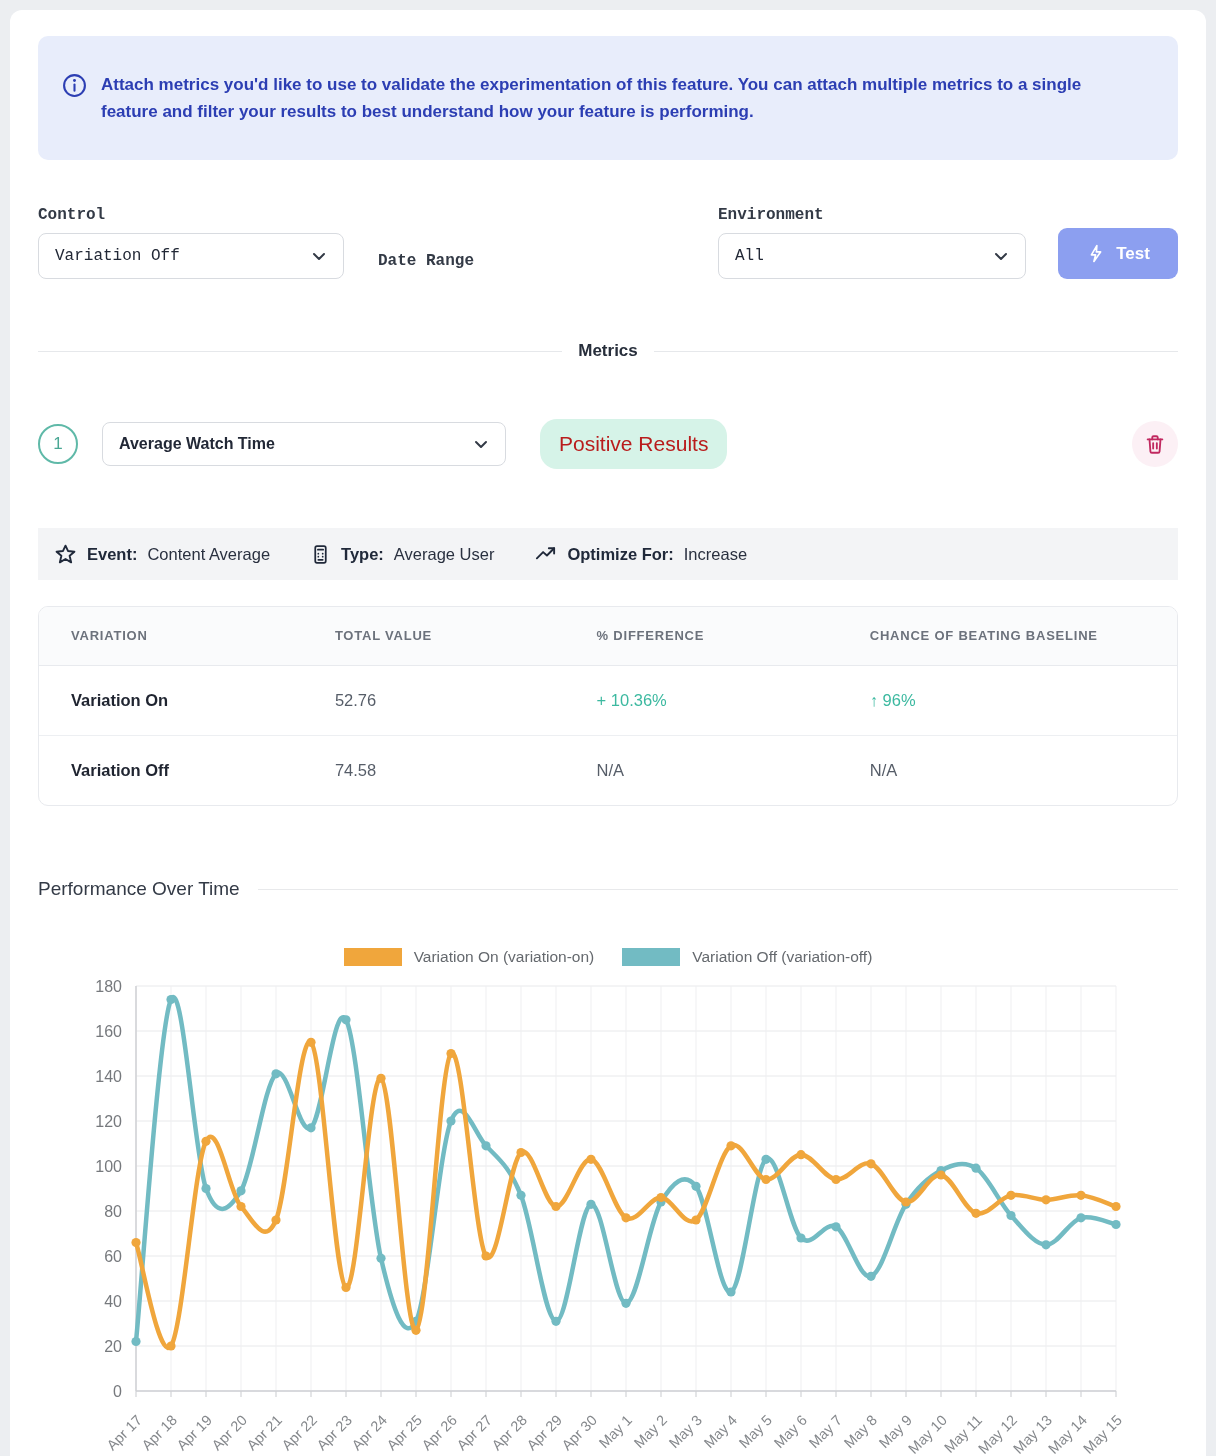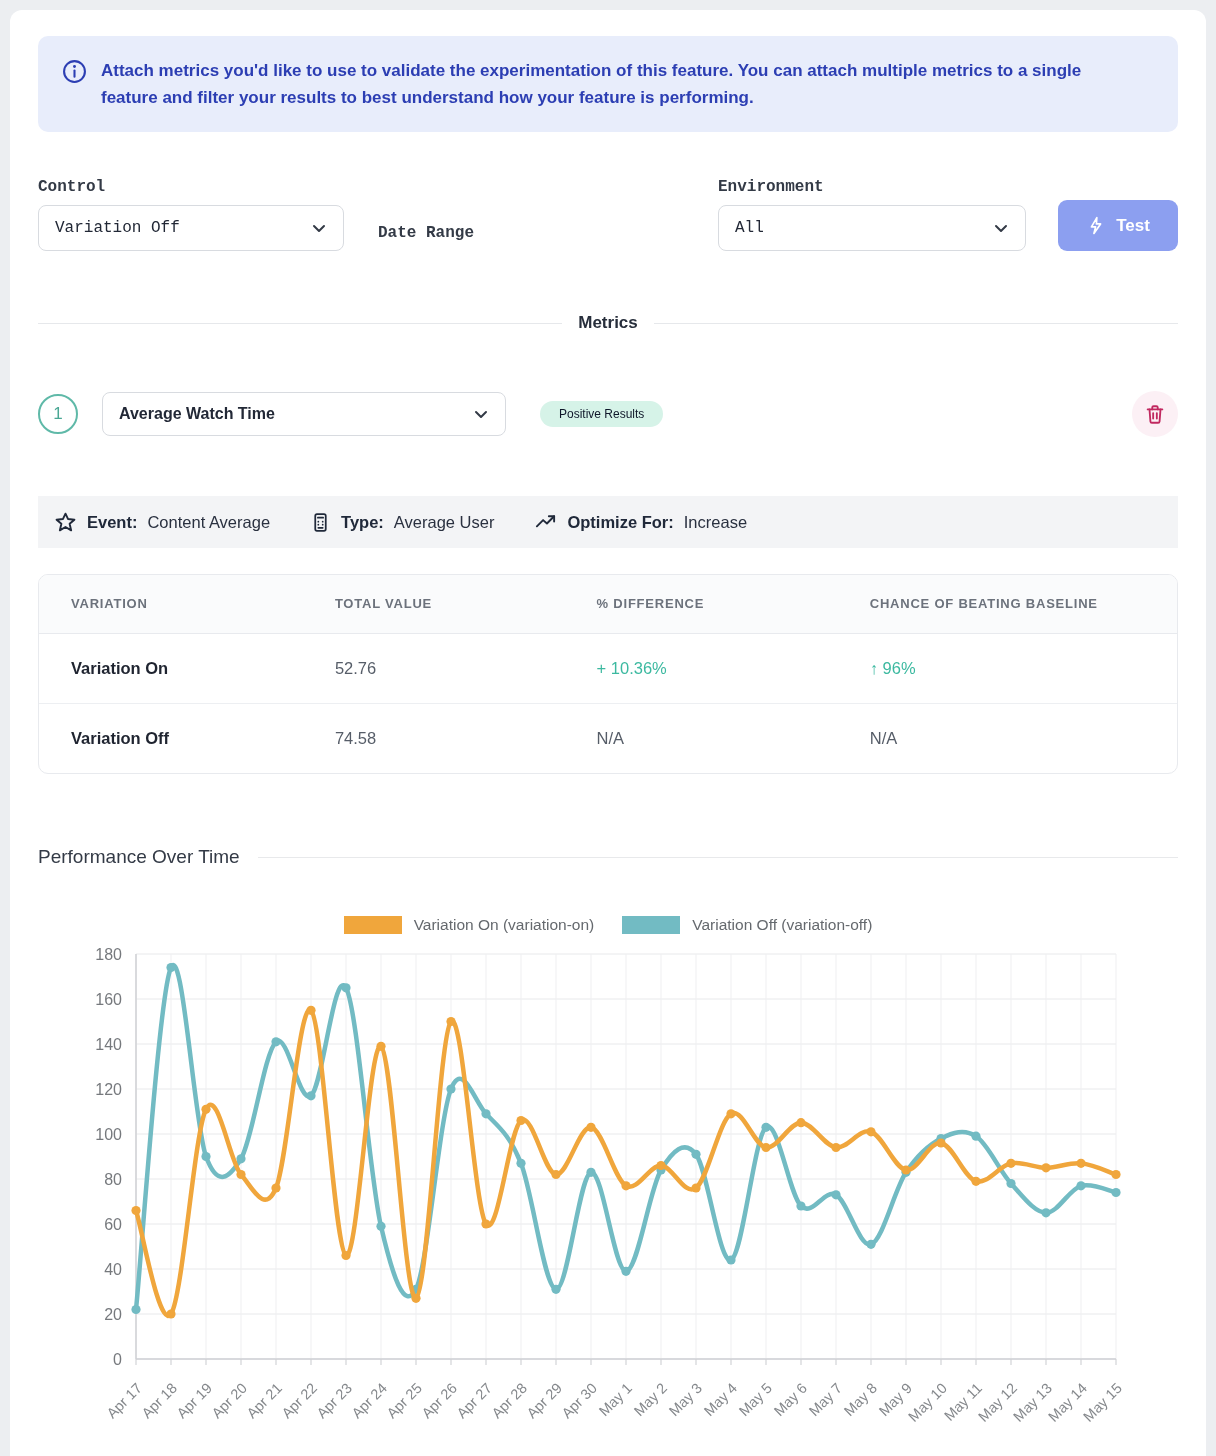--- a/index.html
+++ b/index.html
@@ -3,21 +3,21 @@
 <meta charset="utf-8">
 <style>
   * { box-sizing: border-box; margin: 0; padding: 0; }
   html,body { background:#eceef1; font-family:"Liberation Sans", sans-serif; }
   .card {
     width:1196px; margin:10px auto; background:#ffffff; border-radius:12px;
     padding:26px 28px 40px 28px; min-height:1436px;
   }
   
   .banner {
-    background:#e8edfb; border-radius:10px; padding:21px 24px;
+    background:#e8edfb; border-radius:10px; padding:35px 24px;
     display:flex; gap:14px; align-items:flex-start;
   }
   .banner svg { flex:0 0 auto; margin-top:2px; }
   .banner p { color:#2c3eb3; font-size:17px; line-height:27px; font-weight:700; max-width:1030px; }
   
   .filters { display:flex; margin-top:46px; align-items:flex-end; }
   .field { display:flex; flex-direction:column;font-family:Liberation Mono, monospace; }
   .field label { font-size:16px; font-weight:700; color:#333a46; margin-bottom:9px; }
   .control-box {
     height:46px; border:1px solid #d8dbe0; border-radius:8px; background:#fff;
@@ -41,22 +41,22 @@
   .divider-title h2 { font-size:17px; font-weight:700; color:#272e3b; }
   
   .metric-row { display:flex; align-items:center; margin-top:58px; }
   .num-circle {
     width:40px; height:40px; border-radius:50%; border:2px solid #5fb9a8;
     color:#49a794; font-size:17px; display:flex; align-items:center; justify-content:center;
     margin-right:24px; background:#fff;
   }
   .metric-select { width:404px; height:44px; font-weight:600; }
   .badge {
-    margin-left:34px; background:#d6f3e8; color:#0f172a; font-size:12px;
-    height:26px; display:flex; align-items:center; padding:0 19px; border-radius:17px;
+    margin-left:34px; background:#d6f3e8; color:#b91c1c; font-size:21px;
+    height:50px; display:flex; align-items:center; padding:0 19px; border-radius:17px;
   }
   .trash-btn {
     margin-left:auto; width:46px; height:46px; border-radius:50%; border:none;
     background:#fcf0f5; display:flex; align-items:center; justify-content:center; cursor:pointer;
   }
   
   .event-strip {
     margin-top:59px; background:#f3f4f6; height:52px; display:flex; align-items:center;
     padding:0 16px; gap:40px;
   }

